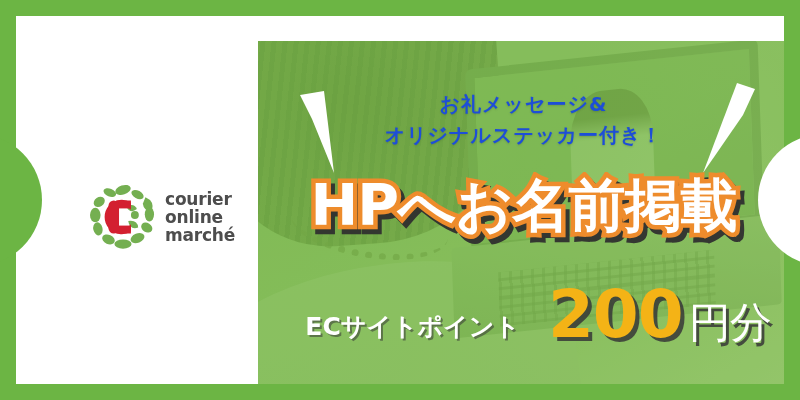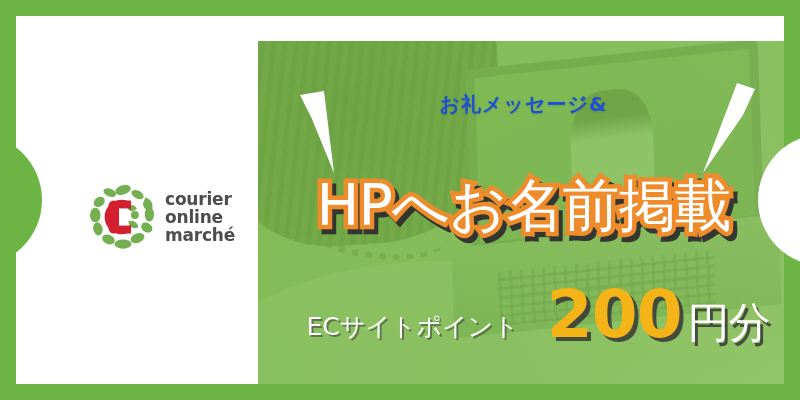--- a/index.html
+++ b/index.html
@@ -215,42 +215,42 @@
     text-shadow: 0 1px 2px rgba(60,80,40,.25);
   }
   .sub-copy .l2 { display: block; }
 
   .headline {
     position: absolute;
     left: 0; right: 0;
     top: 136px;
     text-align: center;
     font-family: "DejaVu Sans", sans-serif;
-    font-weight: 400;
+    font-weight: 700;
     font-size: 57px;
     line-height: 1;
     letter-spacing: -1px;
     color: #ffffff;
     -webkit-text-stroke: 9px #EE8C2C;
     paint-order: stroke fill;
     filter: drop-shadow(4px 5px 0 rgba(47,47,47,0.95));
   }
 
   .price-row {
     position: absolute;
     left: 0; right: 0;
     bottom: 40px;
     display: flex;
     align-items: baseline;
     justify-content: center;
     gap: 6px;
   }
   .price-label {
     font-family: "DejaVu Sans", sans-serif;
-    font-weight: 400;
+    font-weight: 700;
     font-size: 25px;
     color: #ffffff;
     letter-spacing: 0px;
     text-shadow: 2px 2px 0 rgba(55,55,55,.55);
     position: relative;
     top: -2px;
     margin-left: 29px;
   }
   .price-amount {
     font-family: "DejaVu Sans", sans-serif;
@@ -337,20 +337,21 @@
       </svg>
       <svg class="bracket bracket-right" width="62" height="100" viewBox="0 0 62 100">
         <polygon points="56,8 38,2 4,92 44,34" fill="#ffffff"></polygon>
       </svg>
     </div>
 
     <div class="copy-stack">
 
       <div class="sub-copy">
         <span class="l1">お礼メッセージ&amp;</span>
+        <span class="l2">オリジナルステッカー付き！</span>
       </div>
 
       <div class="headline">HPへお名前掲載</div>
 
       <div class="price-row">
         <span class="price-label">ECサイトポイント</span>
         <span class="price-amount">200</span>
         <span class="price-unit">円分</span>
       </div>
 

